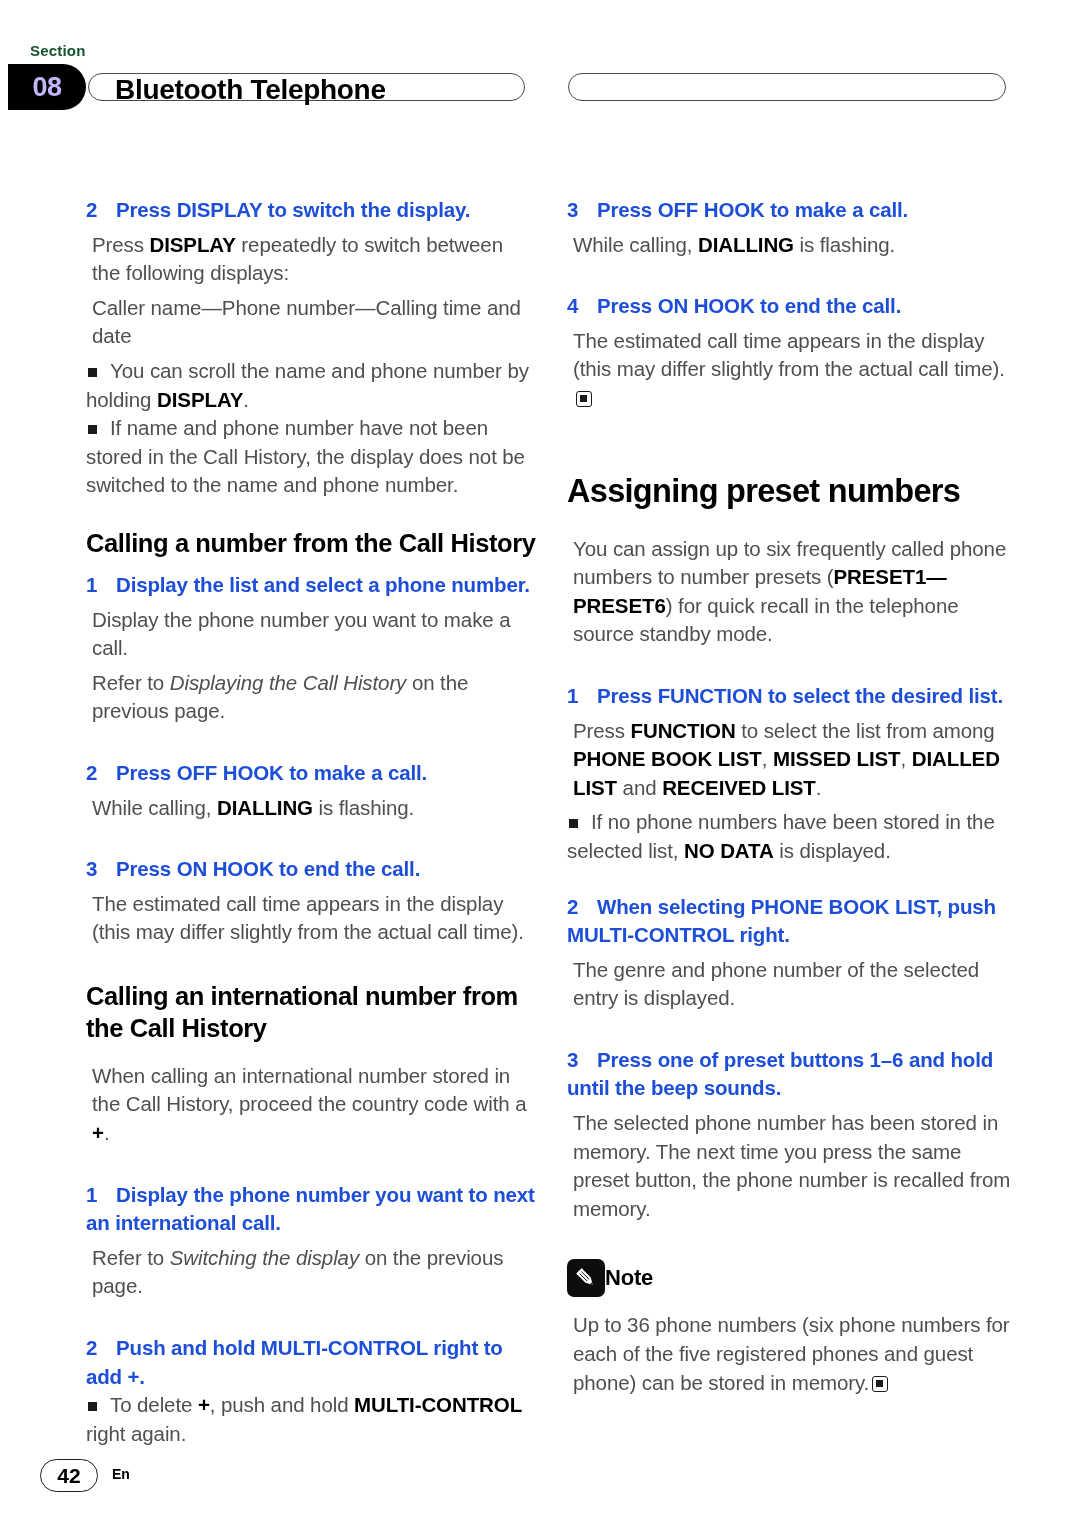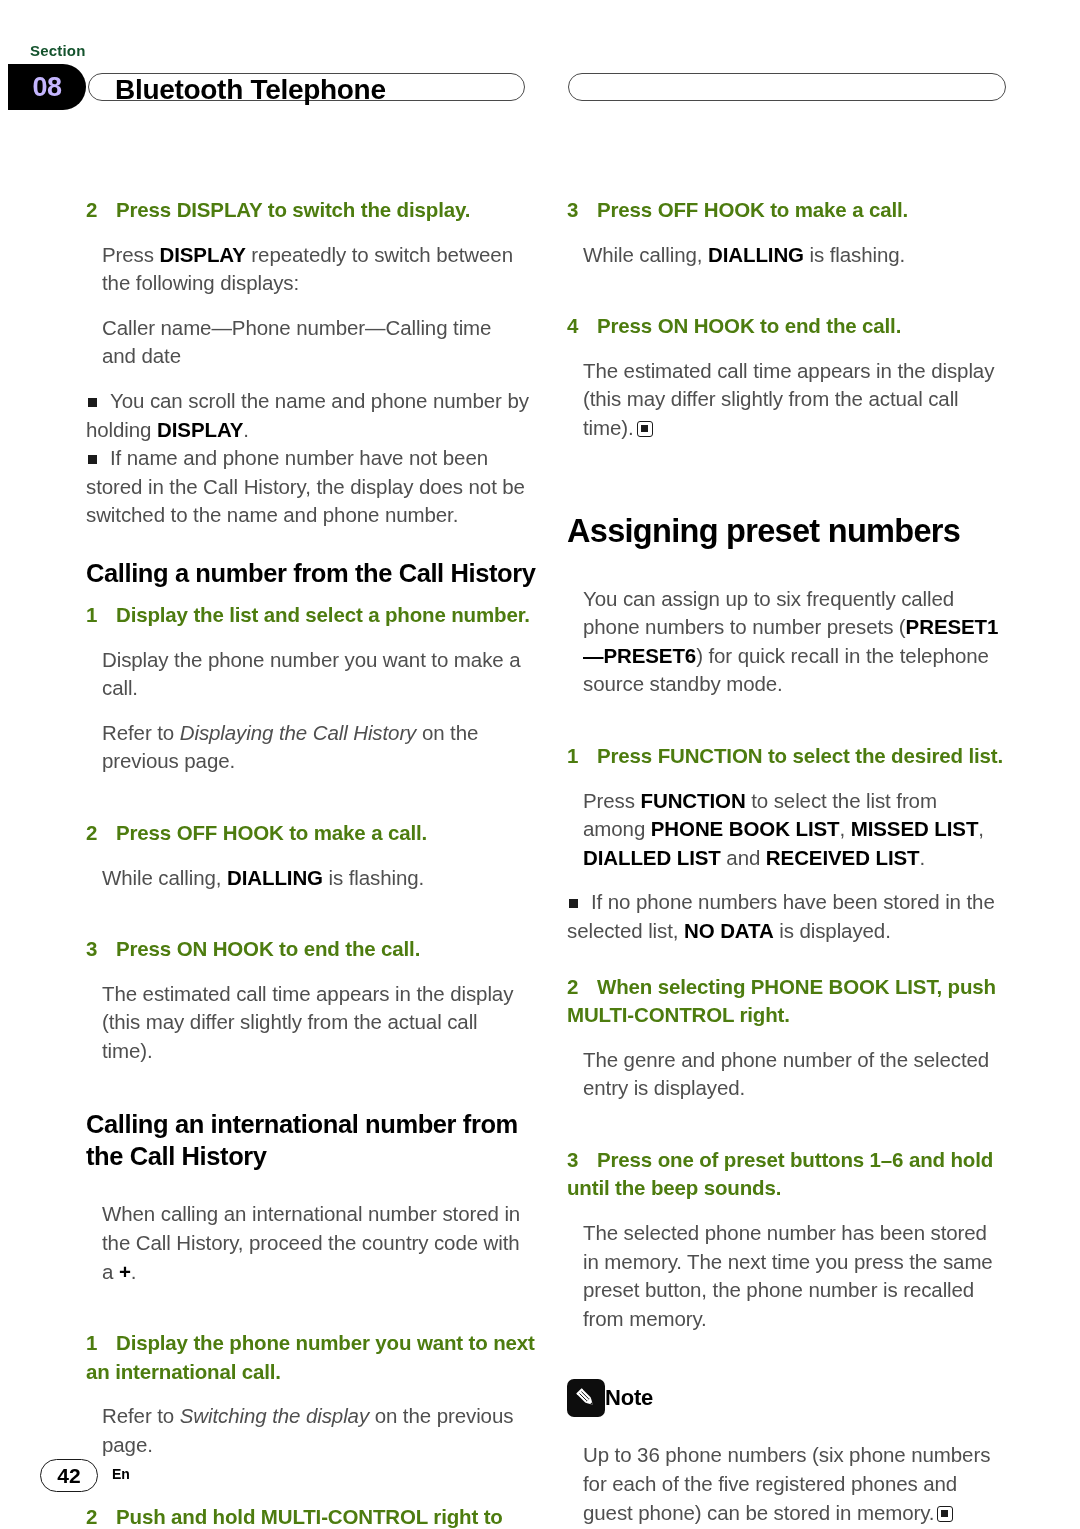--- a/index.html
+++ b/index.html
@@ -89,32 +89,32 @@
   .col {
     position: absolute;
     top: 0;
     width: 452px;
   }
   .col-left  { left: 86px; }
   .col-right { left: 567px; }
 
   
   p {
-    margin: 16px;
+    margin: 6px;
     font-size: 20.5px;
     line-height: 28.6px;
     color: #4f4f4f;
     letter-spacing: -0.1px;
   }
   .step {
     margin: 0;
     font-size: 20.5px;
     line-height: 28.6px;
     font-weight: bold;
-    color: #4d7c0f;
+    color: #1d4ed8;
     letter-spacing: -0.15px;
   }
   .step .num {
     display: inline-block;
     min-width: 30px;
   }
   .gap {
     height: 27px;
   }
   .gap-sm {

